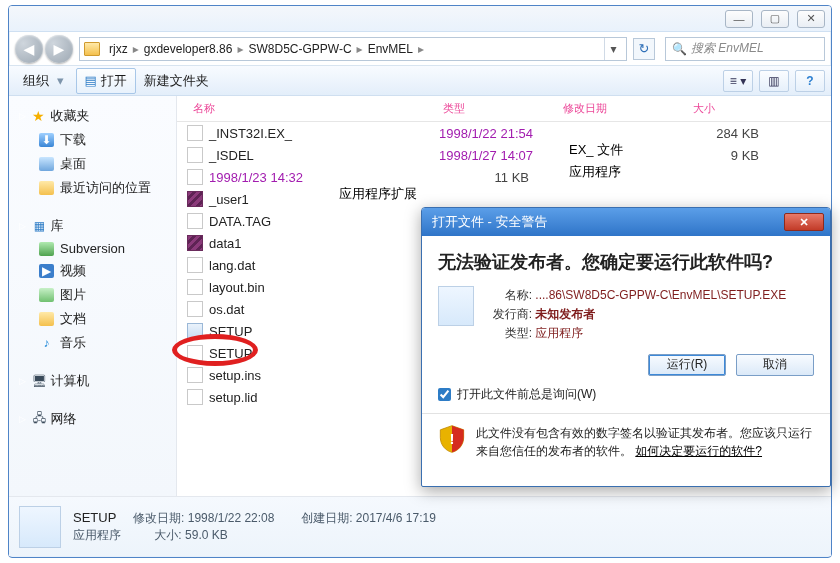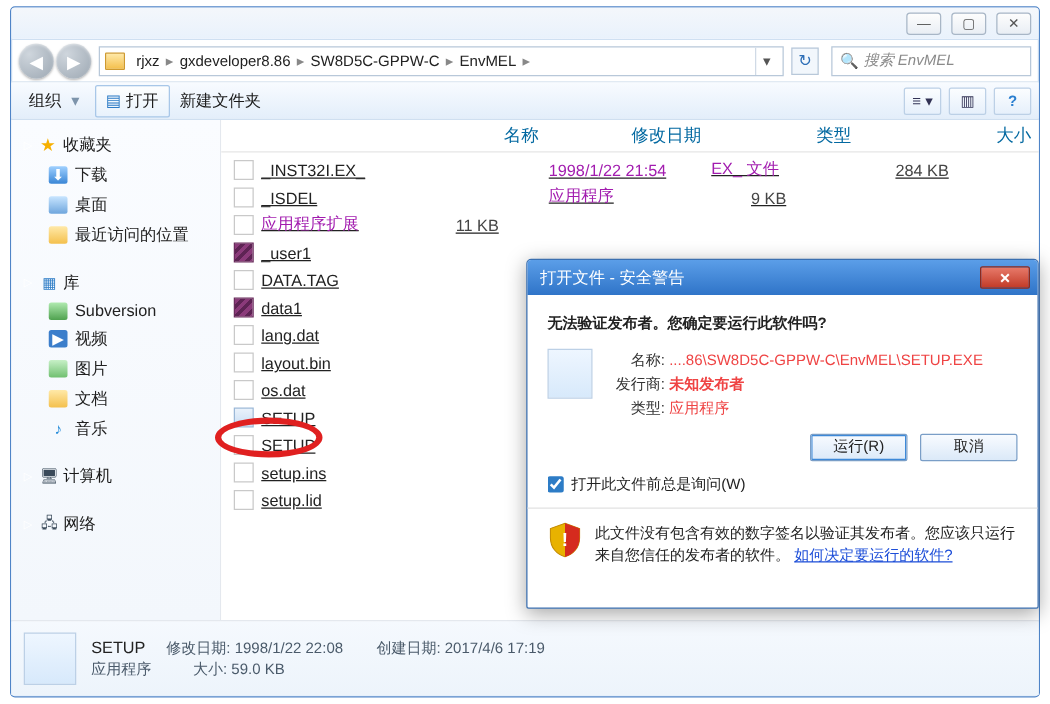--- a/index.html
+++ b/index.html
@@ -48,70 +48,70 @@
   .ico.lib { color:#2d7cc6;}
   .ico.pc { color:#3a4a5a;}
   .ico.net { color:#3a4a5a;}
   .ico.svn { background:linear-gradient(#b0eab0,#4fa24f); border-radius:2px;}
   .ico.video { background:#3b7ecb; color:#fff; border-radius:2px;}
   .ico.pic { background:linear-gradient(#c7f0c7,#70c070); border-radius:2px;}
   .ico.doc { background:linear-gradient(#ffe9a8,#f4c04d); border-radius:2px;}
   .ico.music { color:#1f88d8;}
 
   .content { flex:1; background:#fff; position:relative; }
-  .col-headers { height: 26px; display:flex; align-items:center; border-bottom:1px solid #e6e6e6; font-size:14px; color:#0369a1; padding-left:10px;text-align:right;}
+  .col-headers { height: 26px; display:flex; align-items:center; border-bottom:1px solid #e6e6e6; font-size:11px; color:#ec4899; padding-left:10px;}
   .col { padding: 0 6px; }
   .col.name { width: 250px;}
   .col.date { width: 130px;}
   .col.type { width: 120px;}
   .col.size { flex:1;}
   .filelist { font-size:13px; color:#222;}
-  .frow { display:flex; align-items:flex-end; height: 22px; padding-left:10px;text-decoration:underline;}
+  .frow { display:flex; align-items:center; height: 22px; padding-left:10px;}
   .frow .fi { width:16px; height:16px; margin-right:6px; display:inline-flex; align-items:center; justify-content:center; border:1px solid #c9c9c9; background:#fff; font-size:9px; color:#888;}
   .frow .fi.rar { background: repeating-linear-gradient(135deg,#8b3a7a 0 3px,#5e2354 3px 6px); border-color:#6a2b5c;}
   .frow .fi.exe { background: linear-gradient(#eaf2fb,#c9def4); border-color:#9bb8d7;}
   .frow .fname { width: 230px;}
   .frow .fdate { width: 130px; color:#a21caf;}
-  .frow .ftype { width: 120px; color:#a21caf;margin-top:33px;}
+  .frow .ftype { width: 120px; color:#000000;margin-top:33px;}
   .frow .fsize { width: 80px; color:#444; text-align:right; padding-right:10px;}
 
   .red-circle { position:absolute; border:5px solid #e02020; border-radius:50%; pointer-events:none; }
   .rc1 { width:86px; height:32px; left:172px; top:334px;}
   .rc2 { width:86px; height:32px; left:662px; top:360px;}
 
   
   .details { height: 60px; border-top:1px solid #e4e8ee; background: linear-gradient(#f5f9fe,#edf4fb); display:flex; align-items:center; padding: 6px 10px; gap:12px; font-size:12px; color:#4a5a6a;}
   .details .thumb { width:42px; height:42px; border:1px solid #bcd0e6; background: linear-gradient(#eef6ff,#d7e9fb); display:flex; align-items:center; justify-content:center;}
   .details .txt { line-height:1.4;}
   .details .fname { color:#222; font-size:13px;}
 
   
   .dialog { position:absolute; left:421px; top:207px; width:410px; height:280px; border:1px solid #3a6fb0; background:#fff; box-shadow: 0 4px 16px rgba(0,0,0,.35); font-size:12px; border-radius:4px 4px 2px 2px; }
   .dlg-title { height:28px; background: linear-gradient(#5b9ee8,#2f74c8); color:#fff; display:flex; align-items:center; padding: 0 6px 0 10px; border-radius:3px 3px 0 0; font-size:13px;}
   .dlg-title .spacer { flex:1;}
   .dlg-close { width:40px; height:18px; background: linear-gradient(#e77a6a,#c23b28); border:1px solid #8d2a1d; border-radius:2px; display:flex; align-items:center; justify-content:center; color:#fff; font-size:11px; font-weight:bold;}
   .dlg-body { padding: 14px 16px 10px 16px; color:#222;}
-  .dlg-q { font-weight:bold; margin-bottom:12px; font-size:12px;}
+  .dlg-q { font-weight:bold; margin-bottom:12px; font-size:18px;}
   .dlg-info { display:flex; gap:10px; margin-bottom:10px;}
   .dlg-thumb { width:36px; height:40px; border:1px solid #bcd0e6; background: linear-gradient(#eef6ff,#d7e9fb);}
   .dlg-table { font-size:12px; line-height:1.6;}
   .dlg-table .lab { display:inline-block; width:48px; text-align:right; color:#333;}
-  .dlg-table .val { color:#ef4444;margin-top:12px;}
+  .dlg-table .val { color:#7f1d1d;margin-top:12px;}
   .dlg-table .val.bold { font-weight:bold;}
   .dlg-btns { display:flex; justify-content:flex-end; gap:10px; margin: 6px 0 10px 0;}
   .dlg-btn { width:78px; height:22px; border:1px solid #7a9ec7; background:linear-gradient(#f8fbff,#dbe9f8); border-radius:2px; display:flex; align-items:center; justify-content:center; font-size:12px;}
   .dlg-btn.primary { box-shadow: 0 0 0 1px #3d89d8 inset; text-align: center;}
   .dlg-check { margin: 4px 0 10px 0; display:flex; align-items:center; gap:6px;}
   .dlg-check input { accent-color:#2d7cc6;}
   .dlg-sep { height:1px; background:#e2e2e2; margin: 4px -16px 10px -16px;}
   .dlg-warn { display:flex; gap:10px; align-items:flex-start; padding-bottom:6px;}
   .shield { width:28px; height:30px; flex:none; display:flex; align-items:center; justify-content:center;}
   .shield svg { width:28px; height:30px;}
   .dlg-warn-text { font-size:12px; color:#222; line-height:1.5;}
-  .dlg-warn-text a { color:#1d4ed8; text-decoration:underline;}
+  .dlg-warn-text a { color:#000000; text-decoration:underline;}
 
 </style>
 </head>
 <body>
 
 <div class="window">
 
   <div class="titlebar">
     <div class="sysbtns">
       <div class="sysbtn">—</div>
@@ -210,40 +210,42 @@
         <div class="side-head"><span class="disclose">▷</span><span class="ico pc">🖥</span>&nbsp;<span>计算机</span></div>
       </div>
       <div class="side-group">
         <div class="side-head"><span class="disclose">▷</span><span class="ico net">🖧</span>&nbsp;<span>网络</span></div>
       </div>
     </div>
 
     <div class="content">
       <div class="col-headers">
         <div class="col name">名称</div>
+        <div class="col type">类型</div>
         <div class="col date">修改日期</div>
-        <div class="col type">类型</div>
         <div class="col size">大小</div>
       </div>
       <div class="filelist" id="filelist">
           <div class="frow">
             <span class="fi"></span>
             <span class="fname">_INST32I.EX_</span>
             <span class="fdate">1998/1/22 21:54</span>
             <span class="ftype">EX_ 文件</span>
             <span class="fsize">284 KB</span>
           </div>
           <div class="frow">
             <span class="fi"></span>
             <span class="fname">_ISDEL</span>
+            <span class="fdate">1998/1/27 14:07</span>
             <span class="ftype">应用程序</span>
             <span class="fsize">9 KB</span>
           </div>
           <div class="frow">
             <span class="fi"></span>
+            <span class="fdate">1998/1/23 14:32</span>
             <span class="ftype">应用程序扩展</span>
             <span class="fsize">11 KB</span>
           </div>
           <div class="frow">
             <span class="fi rar"></span>
             <span class="fname">_user1</span>
             <span class="fdate"></span>
             <span class="ftype"></span>
             <span class="fsize"></span>
           </div>

